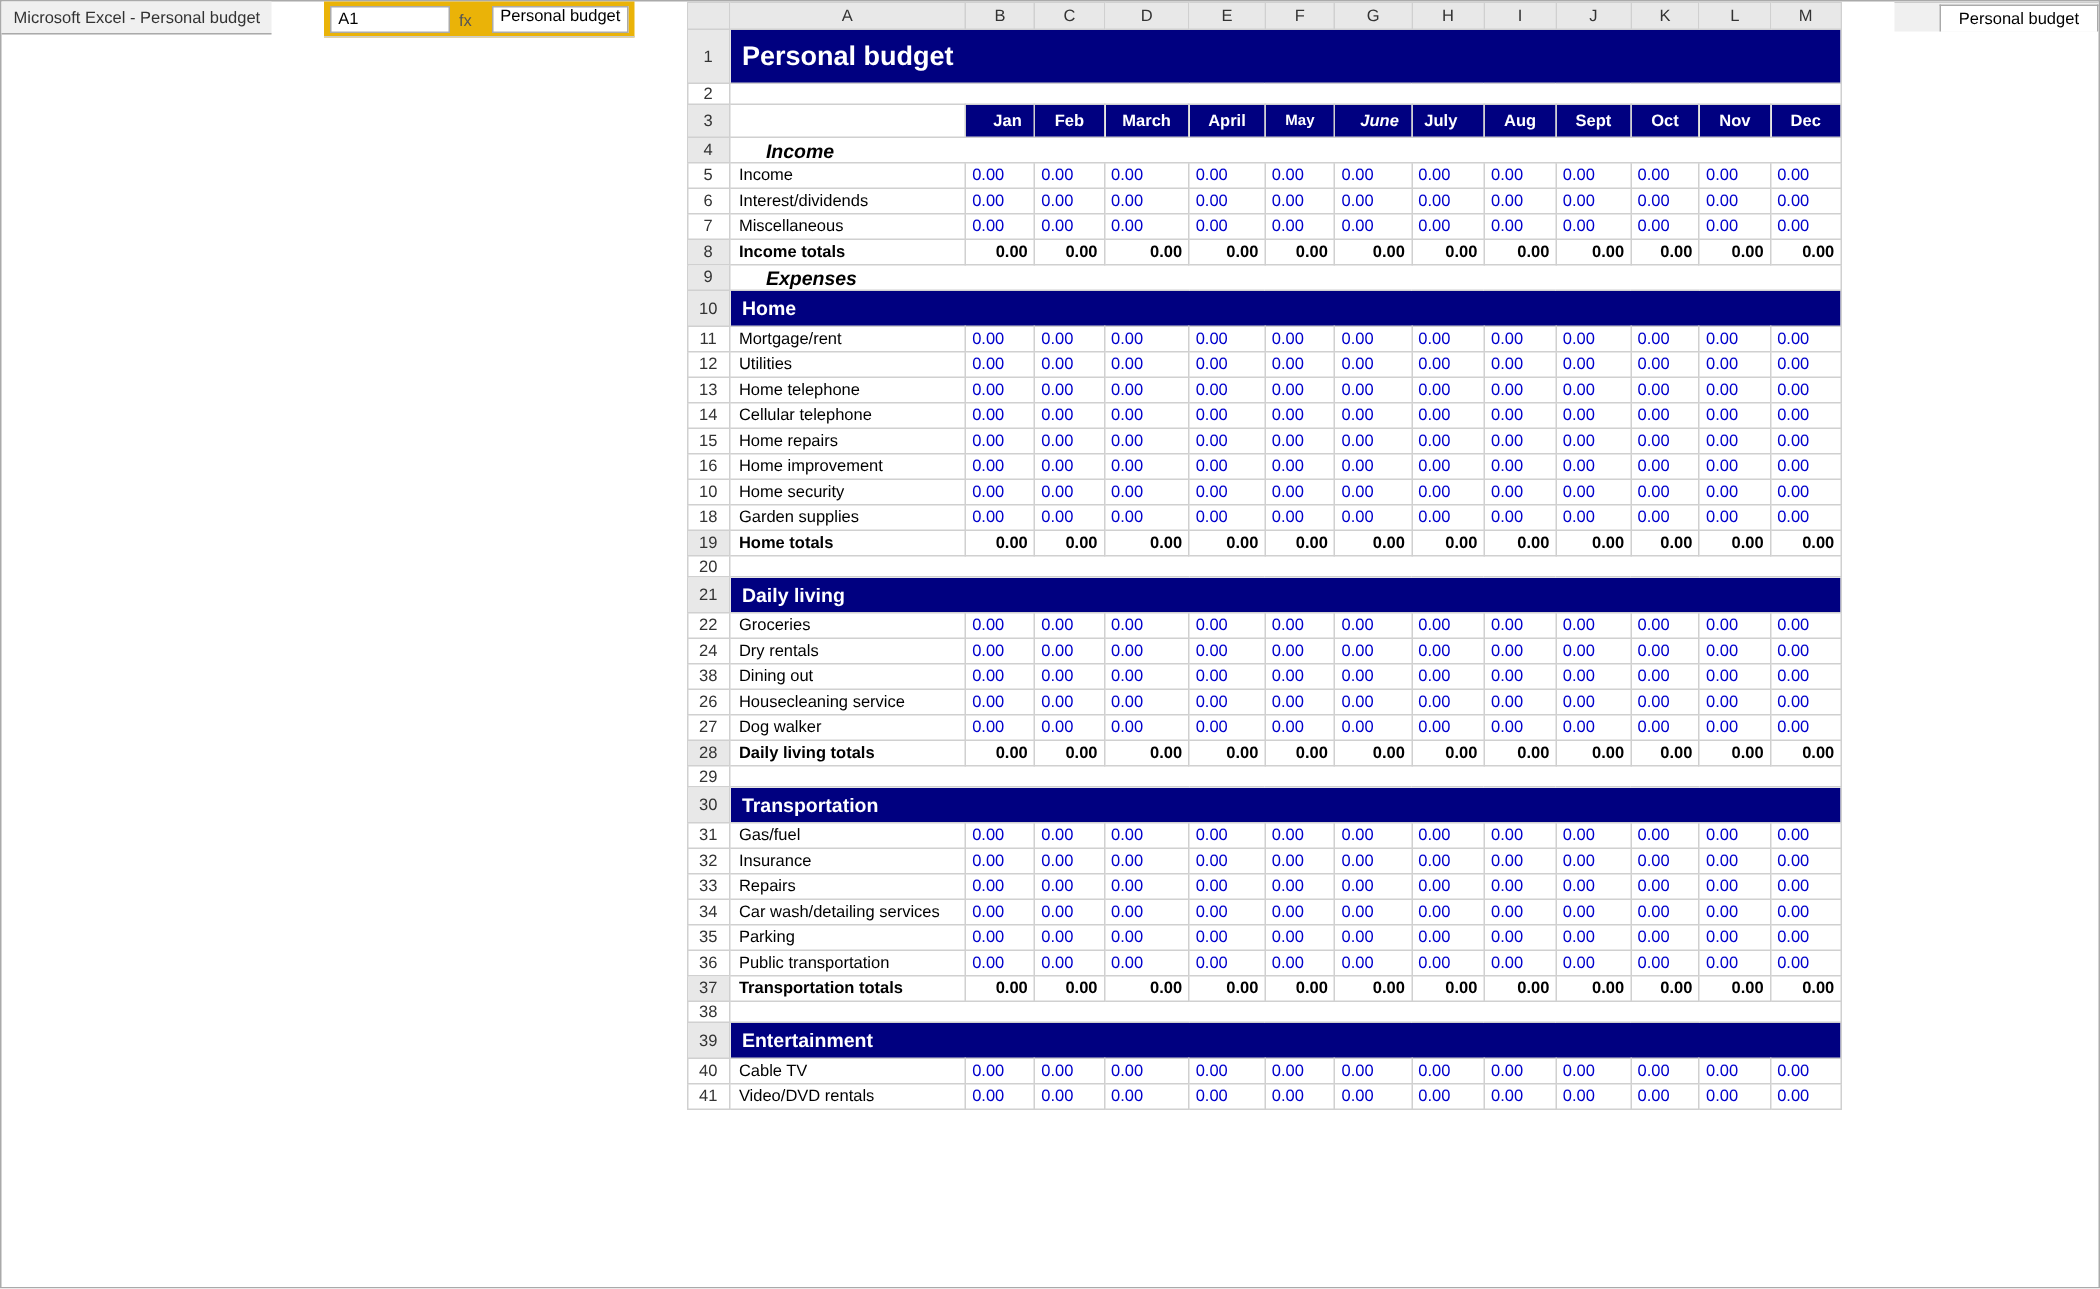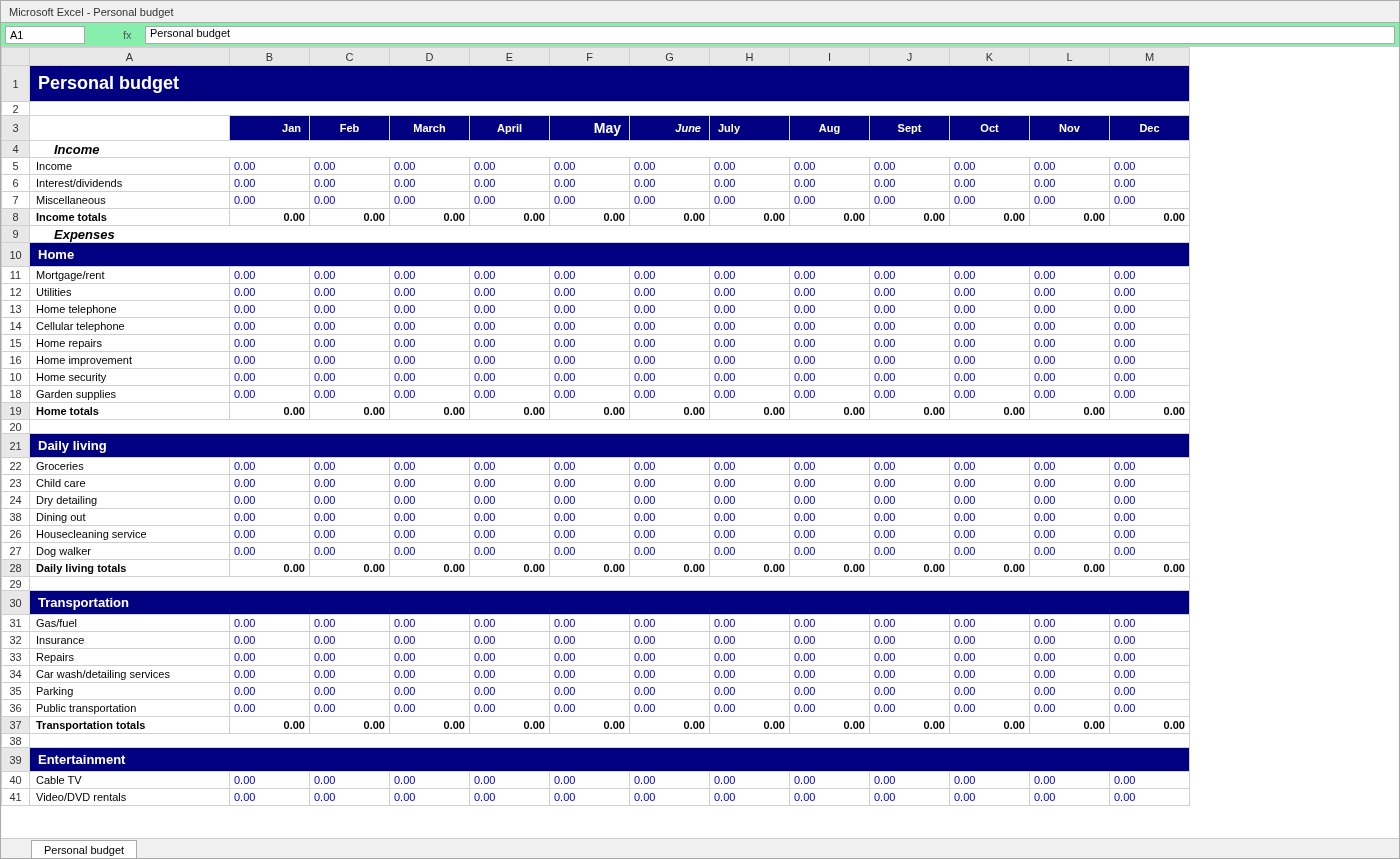--- a/index.html
+++ b/index.html
@@ -1,27 +1,27 @@
 <!DOCTYPE html>
 <html><head>
   <meta charset="utf-8">
   <style>
     * { margin: 0; padding: 0; box-sizing: border-box; }
     body { font-family: Arial, sans-serif; font-size: 11px; background: #fff; overflow: hidden; }
 
     
-    .excel-wrapper { width: 1400px; height: 859px; display: flex; flex-direction: column; border: 1px solid #aaa; }
+    .excel-wrapper { width: 1400px; height: 859px; display: flex; border: 1px solid #aaa; gap: 35px; }
 
     
     .title-bar { height: 22px; background: #f0f0f0; border-bottom: 1px solid #aaa; display: flex; align-items: center; padding: 0 8px; font-size: 11px; color: #333; }
 
     
-    .formula-bar { height: 24px; background: #86efac; border-bottom: 1px solid #ccc; display: flex; align-items: center; padding: 0 4px; gap: 4px; font-size: 11px; }
+    .formula-bar { height: 24px; background: #eab308; border-bottom: 1px solid #ccc; display: flex; align-items: center; padding: 0 4px; gap: 4px; font-size: 11px; }
     .cell-ref { width: 80px; border: 1px solid #aaa; height: 18px; padding: 0 4px; font-size: 11px; display: flex; align-items: center; background: #fff; }
-    .formula-icon { width: 20px; height: 20px; display: flex; align-items: center; justify-content: flex-start; color: #555; margin-left: 32px; }
+    .formula-icon { width: 20px; height: 20px; display: flex; align-items: center; justify-content: flex-start; color: #555; }
     .formula-input { flex: 1; border: 1px solid #aaa; height: 18px; padding: 0 4px; font-size: 11px; background: #fff; }
 
     
     .tab-bar { height: 20px; background: #f0f0f0; border-top: 1px solid #ccc; display: flex; align-items: flex-end; padding-left: 30px; font-size: 11px; }
     .tab { height: 18px; padding: 0 12px; border: 1px solid #aaa; border-bottom: none; background: #fff; display: flex; align-items: center; cursor: pointer; }
 
     
     .grid-container { flex: 1; overflow: auto; position: relative; }
     table { border-collapse: collapse; table-layout: fixed; }
     th, td { border: 1px solid #d0d0d0; padding: 0 4px; white-space: nowrap; overflow: hidden; text-overflow: ellipsis; vertical-align: middle; height: 17px; }
@@ -126,21 +126,21 @@
           <td colspan="13"></td>
         </tr>
 
         <tr>
           <td class="row-num">3</td>
           <td></td>
           <td class="section-header" style="text-align:right;font-size:11px;">Jan</td>
           <td class="section-header" style="text-align:center;font-size:11px;">Feb</td>
           <td class="section-header" style="text-align:center;font-size:11px;">March</td>
           <td class="section-header" style="text-align:center;font-size:11px;">April</td>
-          <td class="section-header" style="text-align:right;font-size:14px;">May</td>
+          <td class="section-header" style="text-align:center;font-size:10px;">May</td>
           <td class="section-header" style="text-align:right;font-size:11px;font-style:italic;">June</td>
           <td class="section-header" style="font-size:11px;">July</td>
           <td class="section-header" style="text-align:center;font-size:11px;">Aug</td>
           <td class="section-header" style="text-align:center;font-size:11px;">Sept</td>
           <td class="section-header" style="text-align:center;font-size:11px;">Oct</td>
           <td class="section-header" style="text-align:center;font-size:11px;">Nov</td>
           <td class="section-header" style="text-align:center;font-size:11px;">Dec</td>
         </tr>
 
         <tr>
@@ -399,40 +399,24 @@
             <td class="zero-val">0.00</td>
             <td class="zero-val">0.00</td>
             <td class="zero-val">0.00</td>
             <td class="zero-val">0.00</td>
             <td class="zero-val">0.00</td>
             <td class="zero-val">0.00</td>
             <td class="zero-val">0.00</td>
             <td class="zero-val">0.00</td>
         </tr>
 
-        <tr class="data-row">
-          <td class="row-num">23</td>
-          <td class="label-cell">Child care</td>
-          <td class="zero-val">0.00</td>
-            <td class="zero-val">0.00</td>
-            <td class="zero-val">0.00</td>
-            <td class="zero-val">0.00</td>
-            <td class="zero-val">0.00</td>
-            <td class="zero-val">0.00</td>
-            <td class="zero-val">0.00</td>
-            <td class="zero-val">0.00</td>
-            <td class="zero-val">0.00</td>
-            <td class="zero-val">0.00</td>
-            <td class="zero-val">0.00</td>
-            <td class="zero-val">0.00</td>
-        </tr>
 
         <tr class="data-row">
           <td class="row-num">24</td>
-          <td class="label-cell">Dry detailing</td>
+          <td class="label-cell">Dry rentals</td>
           <td class="zero-val">0.00</td>
             <td class="zero-val">0.00</td>
             <td class="zero-val">0.00</td>
             <td class="zero-val">0.00</td>
             <td class="zero-val">0.00</td>
             <td class="zero-val">0.00</td>
             <td class="zero-val">0.00</td>
             <td class="zero-val">0.00</td>
             <td class="zero-val">0.00</td>
             <td class="zero-val">0.00</td>

